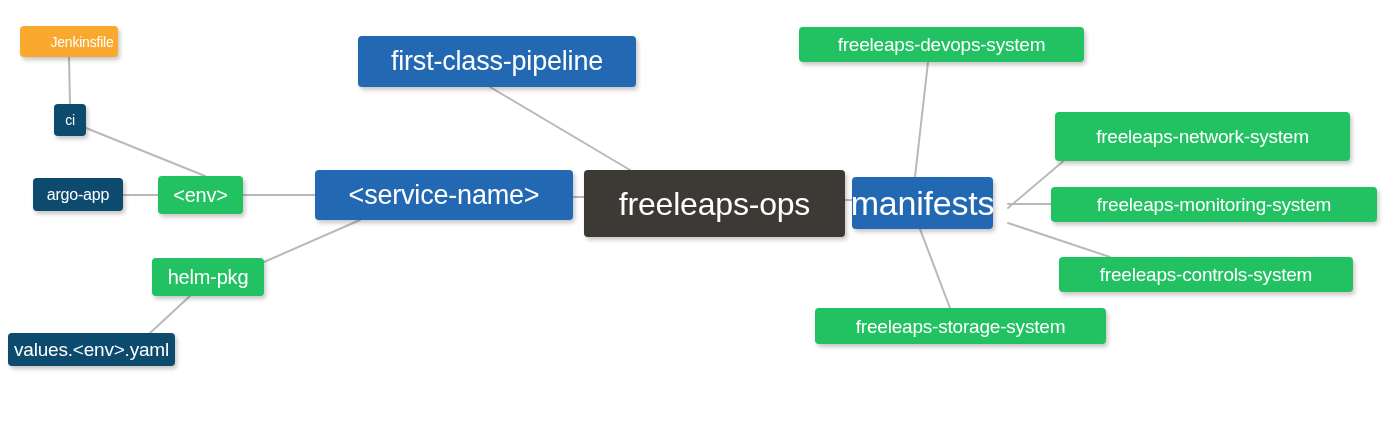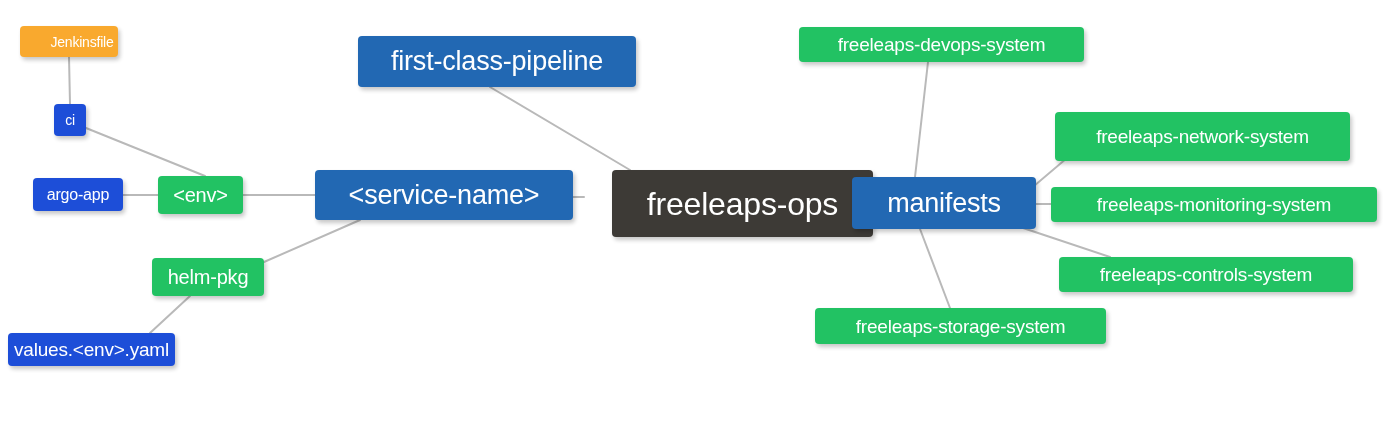--- a/index.html
+++ b/index.html
@@ -46,21 +46,21 @@
   }
   .node-label {
     display: block;
     white-space: nowrap;
   }
   
   .n-root   { background: #3d3a36; }
   .n-blue   { background: #2268b3; }
   .n-green  { background: #22c263; text-align: right; }
   .n-orange { background: #f9a92e; }
-  .n-red    { background: #1d4ed8; }
+  .n-red    { background: #0c4a6e; }
 </style>
 </head>
 <body>
 
 <div id="mindmap-canvas">
   <svg id="edge-layer" viewBox="0 0 1390 421" width="1390" height="421" aria-hidden="true">
       <line x1="69" y1="57" x2="70" y2="104" stroke="#b9b9b9" stroke-width="2" stroke-linecap="round"></line>
       <line x1="86" y1="128" x2="205" y2="176" stroke="#b9b9b9" stroke-width="2" stroke-linecap="round"></line>
       <line x1="123" y1="195" x2="158" y2="195" stroke="#b9b9b9" stroke-width="2" stroke-linecap="round"></line>
       <line x1="243" y1="195" x2="315" y2="195" stroke="#b9b9b9" stroke-width="2" stroke-linecap="round"></line>
@@ -93,24 +93,24 @@
       </div>
       <div class="node n-red" style="left: 8px; top: 333px; width: 167px; height: 33px; font-size: 19px;">
         <span class="node-label">values.&lt;env&gt;.yaml</span>
       </div>
       <div class="node n-blue" style="left: 314px; top: 36px; width: 278px; height: 51px; font-size: 27px; margin-left: 44px;">
         <span class="node-label">first-class-pipeline</span>
       </div>
       <div class="node n-blue" style="left: 315px; top: 170px; width: 258px; height: 50px; font-size: 27px;">
         <span class="node-label">&lt;service-name&gt;</span>
       </div>
-      <div class="node n-root" style="left: 584px; top: 170px; width: 261px; height: 67px; font-size: 32px; margin-left: 28px;">
+      <div class="node n-root" style="left: 584px; top: 170px; width: 261px; height: 67px; font-size: 32px;">
         <span class="node-label">freeleaps-ops</span>
       </div>
-      <div class="node n-blue" style="left: 852px; top: 177px; width: 184px; height: 52px; font-size: 27px; justify-content: center;">
+      <div class="node n-blue" style="left: 852px; top: 177px; width: 141px; height: 52px; font-size: 34px; justify-content: center;">
         <span class="node-label">manifests</span>
       </div>
       <div class="node n-green" style="left: 799px; top: 27px; width: 285px; height: 35px; font-size: 19px;">
         <span class="node-label">freeleaps-devops-system</span>
       </div>
       <div class="node n-green" style="left: 1055px; top: 112px; width: 295px; height: 49px; font-size: 19px;">
         <span class="node-label">freeleaps-network-system</span>
       </div>
       <div class="node n-green" style="left: 1051px; top: 187px; width: 326px; height: 35px; font-size: 19px;">
         <span class="node-label">freeleaps-monitoring-system</span>

